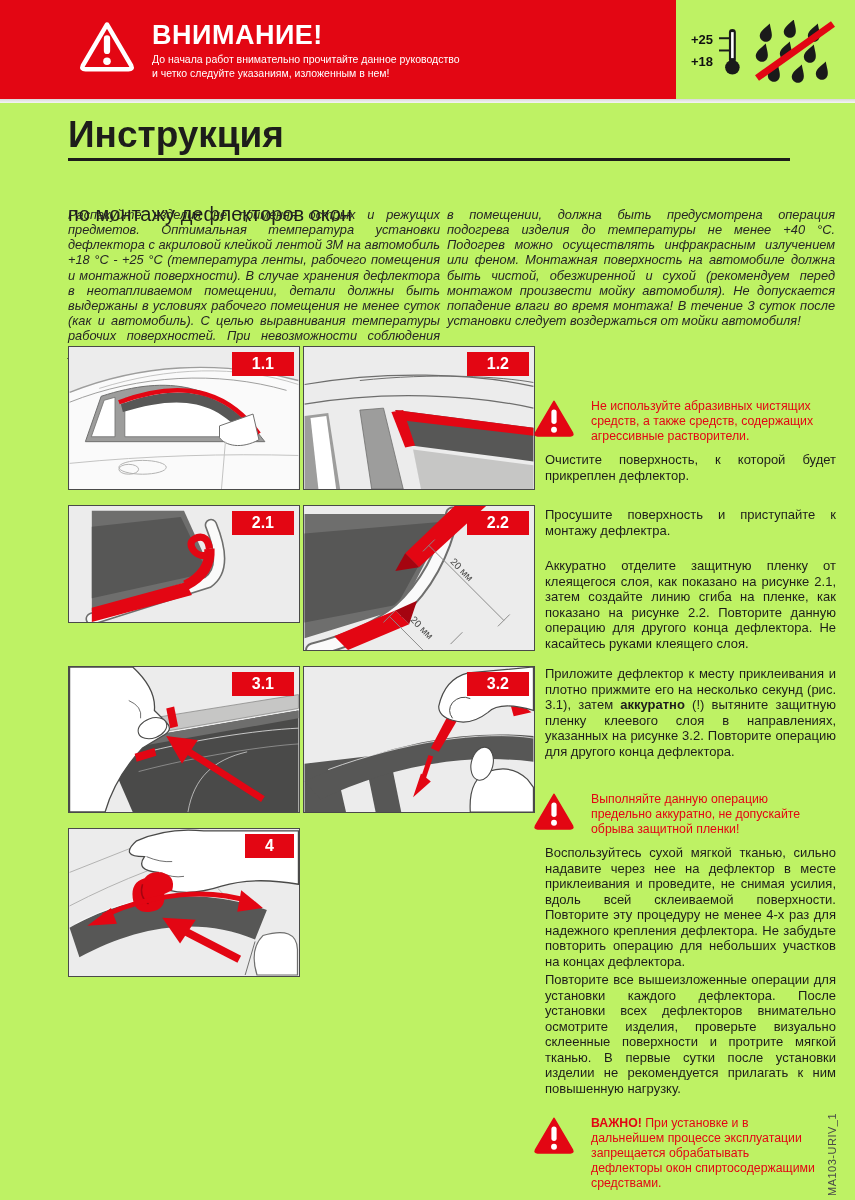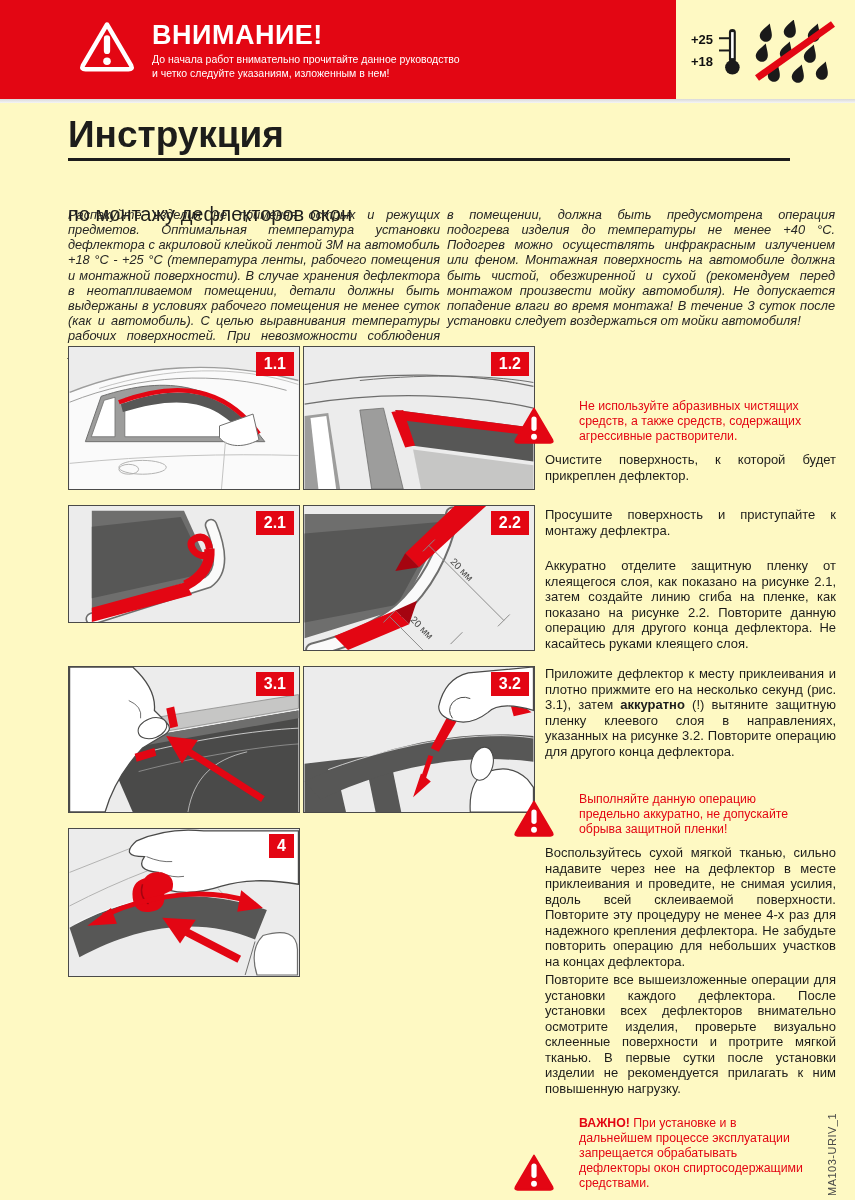--- a/index.html
+++ b/index.html
@@ -1,19 +1,19 @@
 <!DOCTYPE html>
 <html><head>
 <meta charset="utf-8">
 <style>
   :root { --red:#e30613; --dark:#1d1d1b; --panel-bg:#ececec; --mid:#575756; }
   * { box-sizing:border-box; }
   html,body { margin:0; padding:0; }
   body { font-family:"Liberation Sans", sans-serif; background:#fff; }
-  .page { position:relative; width:855px; height:1200px; background:#fef9c3; overflow:hidden; }
+  .page { position:relative; width:855px; height:1200px; background:#bef264; overflow:hidden; }
   .pre { white-space:pre-line; }
 
   
   .red-band { position:absolute; left:0; top:0; width:676px; height:99px; background:var(--red); }
   .header-shadow { position:absolute; left:0; top:99px; width:855px; height:4px;
                    background:linear-gradient(#d9d9d9,#f5f5f5); }
   .attn { position:absolute; left:78px; top:20px; display:flex; gap:16px; align-items:flex-start; }
   .attn-title { font-size:27px; font-weight:bold; color:#fff; letter-spacing:.5px; line-height:30px; }
   .attn-sub { font-size:10.5px; color:#fff; line-height:13.5px; margin-top:3px; }
   .warranty { position:absolute; left:452px; top:25px; color:#fff; font-size:15px; font-weight:bold; line-height:20px; }
@@ -31,38 +31,38 @@
   
   .intro { position:absolute; top:194px; font-style:italic; font-size:12.8px; line-height:15.2px;
            text-align:justify; color:#262625; }
   #intro-left  { left:68px;  width:372px; }
   #intro-right { left:447px; width:388px; }
 
   
   .panel { position:absolute; background:var(--panel-bg); border:1.4px solid #4a4a49; }
   .panel svg { display:block; width:100%; height:100%; }
   .fig-label { position:absolute; top:5px; right:5px; background:var(--red); color:#fff;
-               font-weight:bold; font-size:16px; padding:3px 8px; line-height:18px; }
+               font-weight:bold; font-size:16px; padding:3px 20px; line-height:18px; }
   #p11 { left:68px;  top:346px; width:232px; height:144px; }
   #p12 { left:303px; top:346px; width:232px; height:144px; }
   #p21 { left:68px;  top:505px; width:232px; height:118px; }
   #p22 { left:303px; top:505px; width:232px; height:146px; }
   #p31 { left:68px;  top:666px; width:232px; height:147px; }
   #p32 { left:303px; top:666px; width:232px; height:147px; }
   #p4  { left:68px;  top:828px; width:232px; height:149px; }
   .dim-label { position:absolute; font-size:10px; color:#4a4a49; transform:rotate(45deg);
                transform-origin:left top; }
   #dim-upper { left:152px; top:50px; }
   #dim-lower { left:112px; top:108px; }
 
   
   .step { position:absolute; left:545px; width:291px; font-size:13px; line-height:15.5px;
           text-align:justify; color:var(--dark); margin:0; }
   .bu { font-weight:bold; }
-  .warnrow { position:absolute; left:513px; width:291px; display:flex; gap:24px; align-items:flex-end; }
+  .warnrow { position:absolute; left:533px; width:291px; display:flex; gap:16px; align-items:flex-start; }
   .warn-tri { flex:0 0 auto; }
   .warn-text { color:var(--red); font-size:12.3px; line-height:15px; margin:0; }
   .warn-label { font-weight:bold; }
   #s1 { top:344px; }  #w1 { top:399px; }  #s2 { top:452px; }
   #s3 { top:507px; }  #s4 { top:558px; }  #s5 { top:666px; }
   #w2 { top:792px; }  #s6 { top:845px; }  #s7 { top:972px; }
   #w3 { top:1116px; }
 
   
   .doc-code { position:absolute; left:826px; top:1106px; height:90px;

